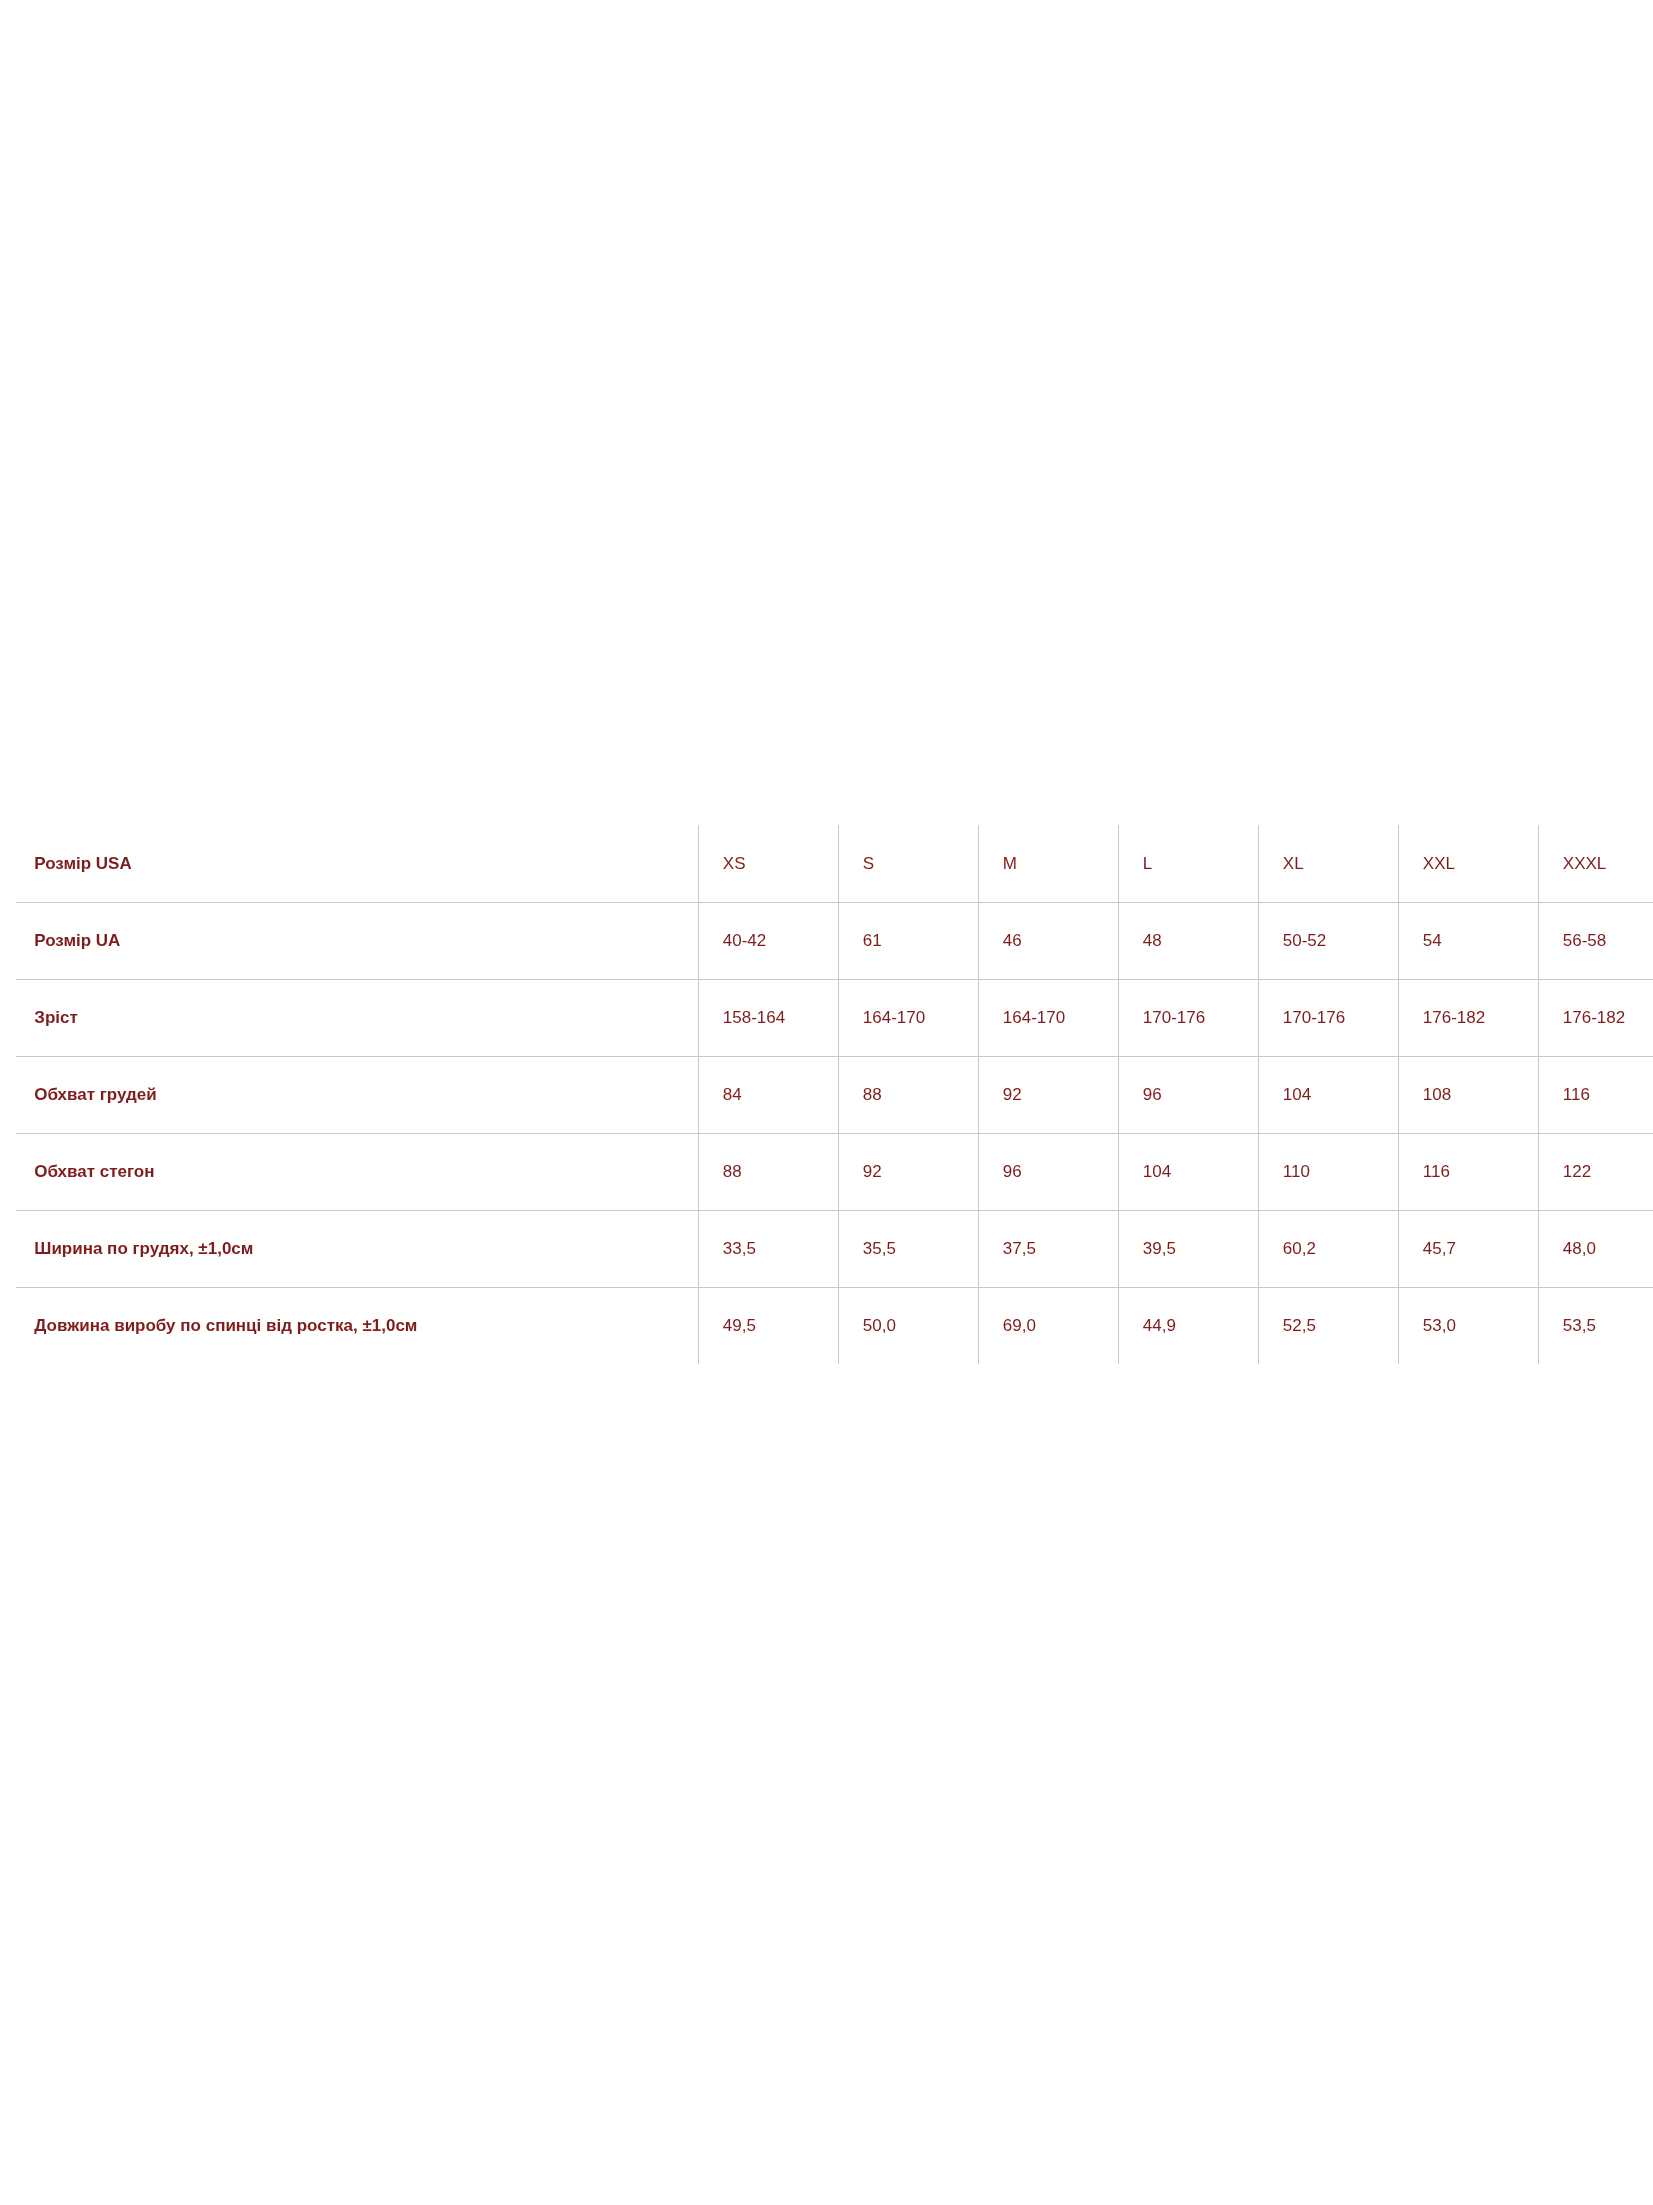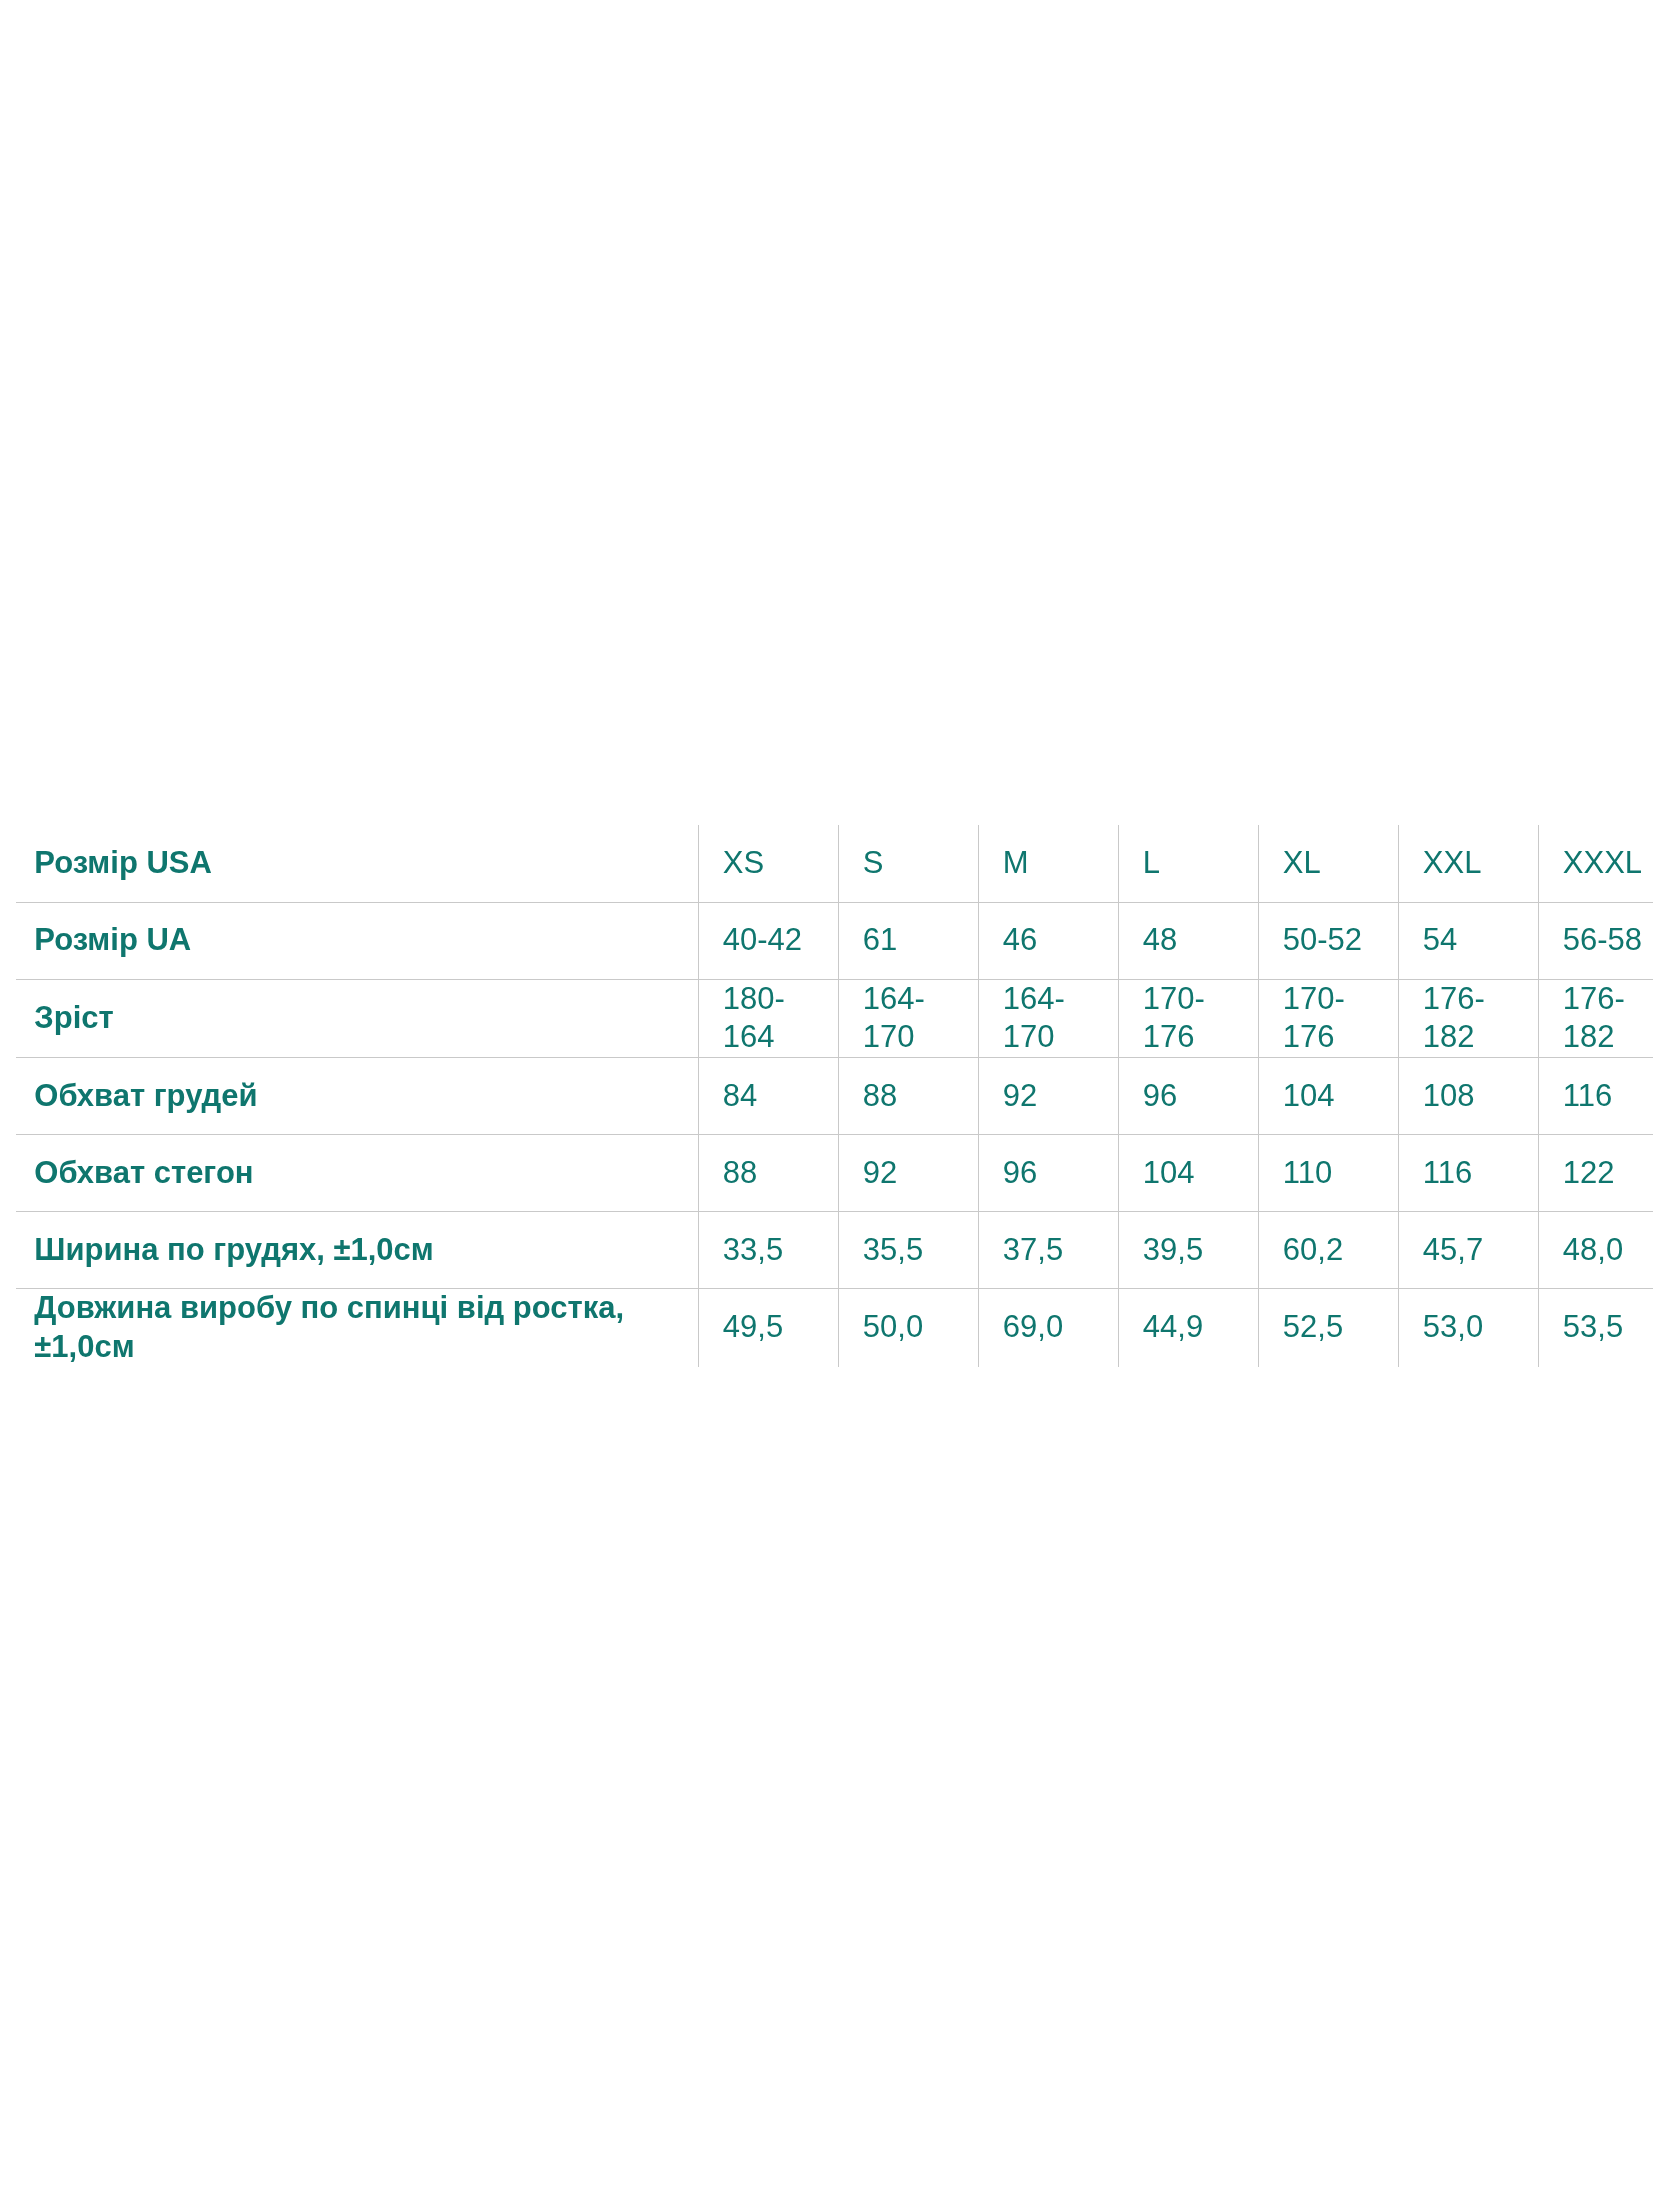--- a/index.html
+++ b/index.html
@@ -24,24 +24,24 @@
   table.size-table {
     border-collapse: collapse;
     width: 1629px;
     margin-left: 16.3px;
     table-layout: fixed;
   }
   table.size-table td {
     border: 0.8px solid #c9c9c9;
     padding: 0 11.4px;
     height: 77px;
-    font-size: 31px;
+    font-size: 17px;
     line-height: 1.25;
     vertical-align: middle;
-    color: #0f766e;
+    color: #7f1d1d;
     box-sizing: border-box;
   }
   table.size-table td.row-label {
     border-left: none;
     font-weight: bold;
     width: 682px;
     padding-left: 18px;
   }
   table.size-table tr:first-child td {
     border-top: none;
@@ -81,21 +81,21 @@
         <td class="val">61</td>
         <td class="val">46</td>
         <td class="val">48</td>
         <td class="val">50-52</td>
         <td class="val">54</td>
         <td class="val">56-58</td>
       </tr>
 
       <tr>
         <td class="row-label">Зріст</td>
-        <td class="val">180-164</td>
+        <td class="val">158-164</td>
         <td class="val">164-170</td>
         <td class="val">164-170</td>
         <td class="val">170-176</td>
         <td class="val">170-176</td>
         <td class="val">176-182</td>
         <td class="val">176-182</td>
       </tr>
 
       <tr>
         <td class="row-label">Обхват грудей</td>

